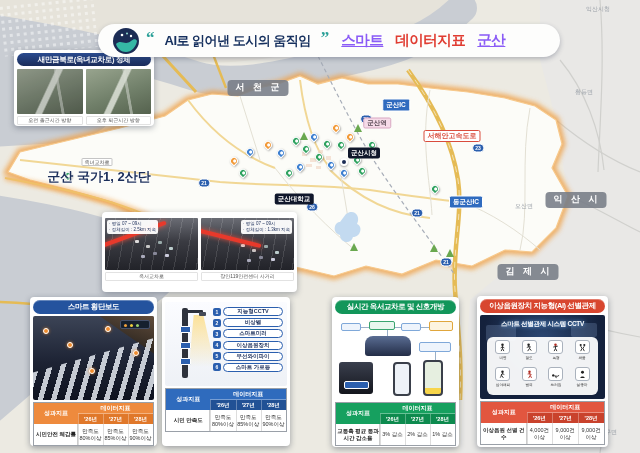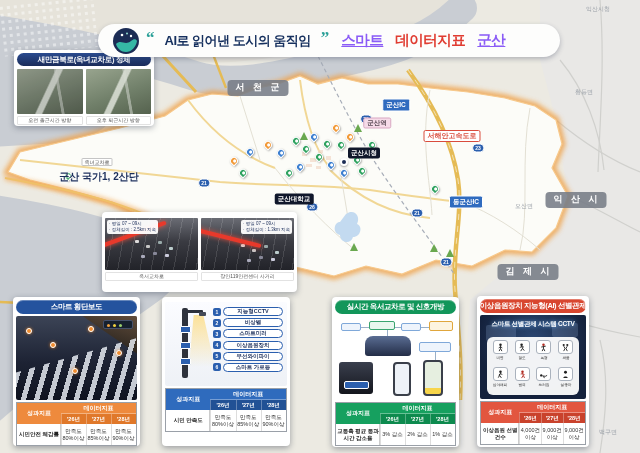--- a/index.html
+++ b/index.html
@@ -11,21 +11,21 @@
     background-image:radial-gradient(#ffffff 30%,transparent 32%);background-size:7px 7px;transform:rotate(-6deg);}
   
   .lbl{position:absolute;transform:translate(-50%,-50%);white-space:nowrap;z-index:3;}
   .lbl-region{background:rgba(118,124,134,.88);color:#fff;font-size:9px;font-weight:bold;
     letter-spacing:3px;padding:1px 6px 2px 8px;border-radius:4px;}
   .lbl-ic{background:#2f6bbf;color:#fff;font-size:6.5px;font-weight:bold;padding:1px 3px;border-radius:2px;border:1px solid #fff;}
   .lbl-station{background:#f6dbe8;color:#5a4a55;font-size:6.5px;font-weight:bold;padding:0 3px;border:1px solid #d8a7c2;border-radius:2px;}
   .lbl-expwy{background:#fff;color:#d94c3d;font-size:7px;font-weight:bold;padding:0 3px;border:1px solid #d94c3d;border-radius:2px;}
   .lbl-black{background:#10172b;color:#fff;font-size:6.5px;font-weight:bold;padding:1px 3px;border-radius:2px;}
   .lbl-chip{background:rgba(255,255,255,.95);color:#444;font-size:5px;padding:0 2px;border:1px solid #c5c5c5;border-radius:1px;}
-  .lbl-navy-text{color:#1b2e5a;font-size:10px;font-weight:bold;text-shadow:0 0 2px #fff,0 0 2px #fff;text-align:right;}
+  .lbl-navy-text{color:#1b2e5a;font-size:13px;font-weight:bold;text-shadow:0 0 2px #fff,0 0 2px #fff;text-align:right;}
   .lbl-tiny{color:#9aa0a8;font-size:6px;}
   .ch-marker{position:absolute;width:8px;height:8px;border-radius:50%;background:#1b2c54;border:2px solid #fff;
     box-shadow:0 1px 2px rgba(0,0,0,.35);transform:translate(-50%,-50%);z-index:3;}
   
   .pin{position:absolute;width:8px;height:8px;border-radius:50% 50% 50% 0;transform:rotate(-45deg);
     border:1px solid #fff;box-shadow:0 1px 2px rgba(0,0,0,.35);z-index:2;}
   .pin::after{content:"";position:absolute;left:2px;top:2px;width:2.5px;height:2.5px;border-radius:50%;background:#fff;}
   .shield{position:absolute;transform:translate(-50%,-50%);background:#2b5fae;color:#fff;font-size:5px;font-weight:bold;
     padding:0 2px;border-radius:4px;border:1px solid #fff;z-index:2;line-height:7px;}
   
@@ -289,21 +289,21 @@
             <div>· 정체길이 : 1.3km 지속</div>
         </div>
       </div>
     </div>
     <div class="cap-row">
       <div class="cap">옥서교차로</div>
       <div class="cap">장안119안전센터 사거리</div>
     </div>
   </div>
 
-  <div class="card" style="left: 13px; top: 297px; width: 127px; height: 149px; --hd: #24539e; --th: #ee8a3d; --thd: #e0782a;">
+  <div class="card" style="left: 30px; top: 297px; width: 127px; height: 149px; --hd: #24539e; --th: #ee8a3d; --thd: #e0782a;">
     <div class="c-head">스마트 횡단보도</div>
     <div class="c-img">
       <div class="cw-bg"></div>
       <div class="cw-side"></div>
       <div class="cw-zebra"></div>
       <span class="cw-sign"></span>
       <span class="cw-mk" style="left:10px;top:12px"></span>
         <span class="cw-mk" style="left:34px;top:26px"></span>
       <span class="cw-mk" style="left:72px;top:10px"></span>
         <span class="cw-mk" style="left:100px;top:34px"></span>
@@ -395,21 +395,21 @@
       <div class="kt-year" style="grid-area:2/2">'26년</div>
       <div class="kt-year" style="grid-area:2/3">'27년</div>
       <div class="kt-year" style="grid-area:2/4">'28년</div>
       <div class="kt-label">교통축 평균 통과시간 감소율</div>
       <div class="kt-val" style="grid-area:3/2">3% 감소</div>
       <div class="kt-val" style="grid-area:3/3">2% 감소</div>
       <div class="kt-val" style="grid-area:3/4">1% 감소</div>
     </div>
   </div>
 
-  <div class="card" style="left: 477px; top: 296px; width: 112px; height: 151px; --hd: #d8462f; --th: #e2563f; --thd: #c9422c;">
+  <div class="card" style="left: 477px; top: 296px; width: 131px; height: 151px; --hd: #d8462f; --th: #e2563f; --thd: #c9422c;">
     <div class="c-head">이상음원장치 지능형(AI) 선별관제</div>
     <div class="c-img">
       <div class="ai-bg"></div>
       <div class="ai-ghost" style="left:6px;top:10px;width:30px;height:16px"></div>
       <div class="ai-ghost" style="right:8px;top:8px;width:26px;height:14px"></div>
       <div class="ai-title">스마트 선별관제 시스템 CCTV</div>
       <div class="ai-grid">
         <div class="ai-cell">
             <span class="ai-tile">
               <svg width="9" height="9" viewBox="0 0 10 10">

